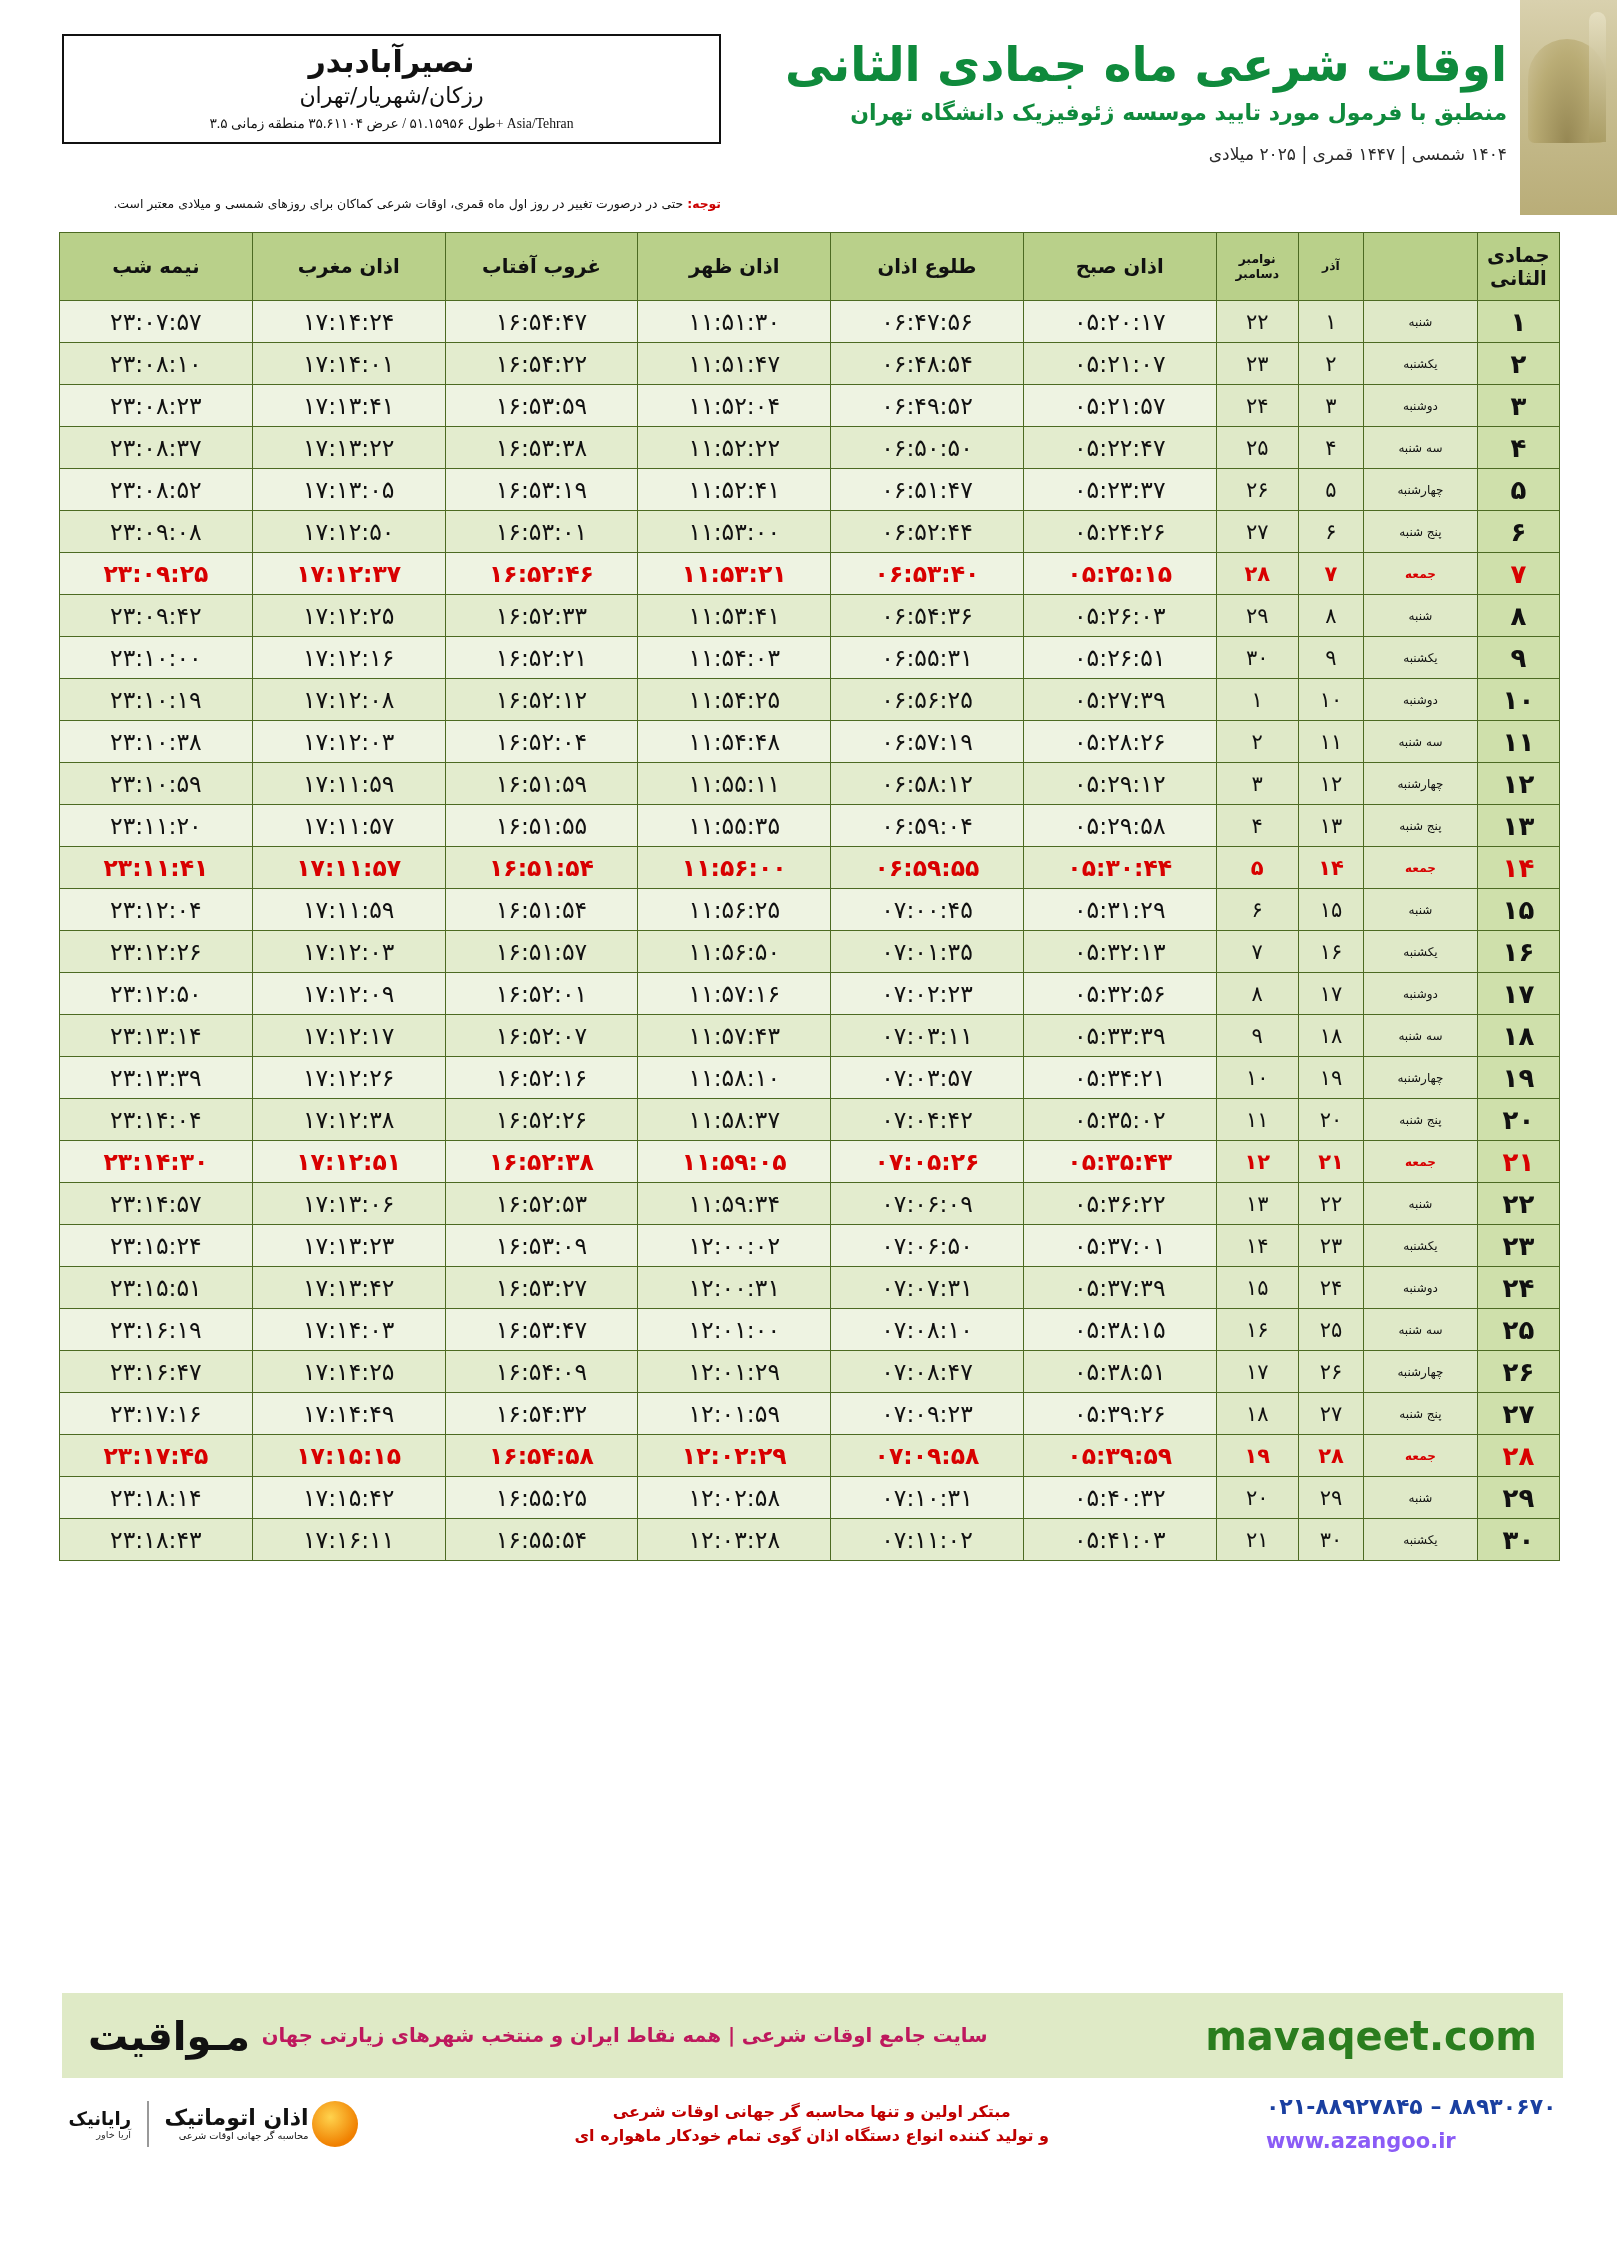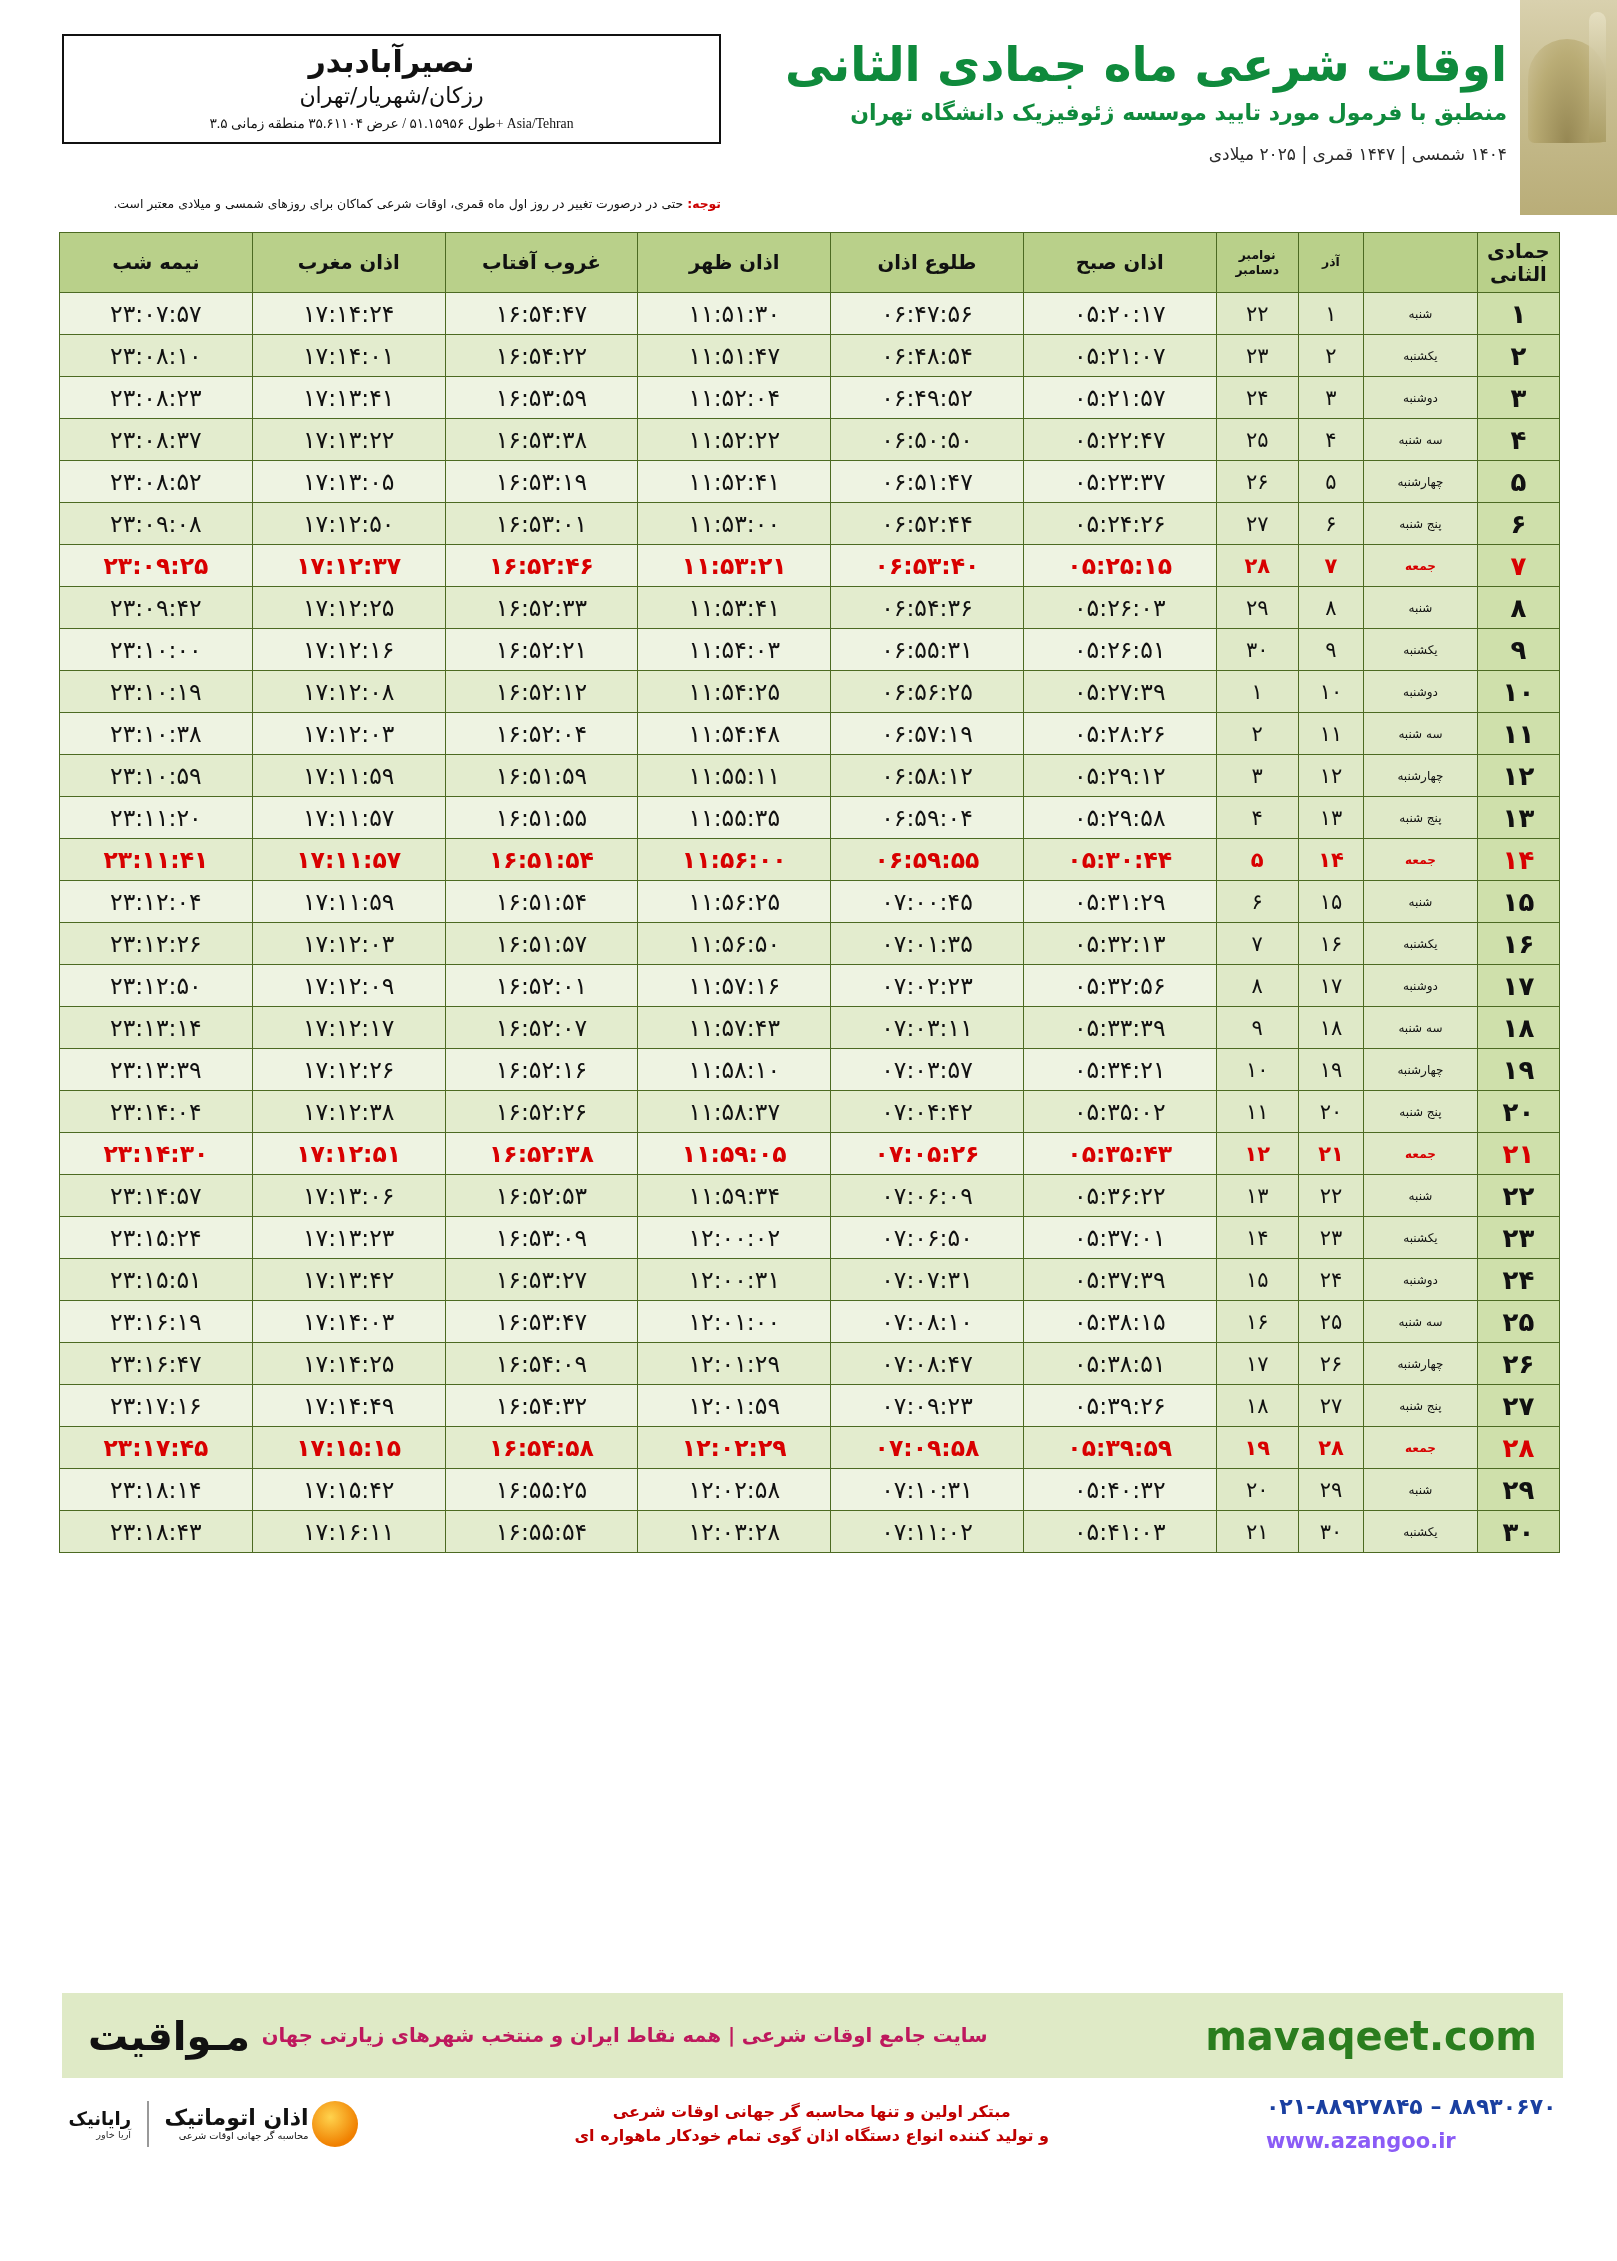--- a/index.html
+++ b/index.html
@@ -102,21 +102,21 @@
   table.times th, table.times td {
     border: 1.3px solid #4c6a22;
     text-align:center;
     font-family: "DejaVu Sans", sans-serif;
   }
   thead th {
     background: #b9d08a;
     color:#111;
     font-size: 19.6px;
     font-weight: bold;
-    height: 60px;
+    height: 68px;
     padding: 2.6px 1.3px;
     position:relative;
   }
   thead th.small { font-size: 12.4px; line-height:1.15; }
   tbody td {
     height: 42px;
     font-size: 23.5px;
     color:#111;
     background:#eef3e2;
   }

